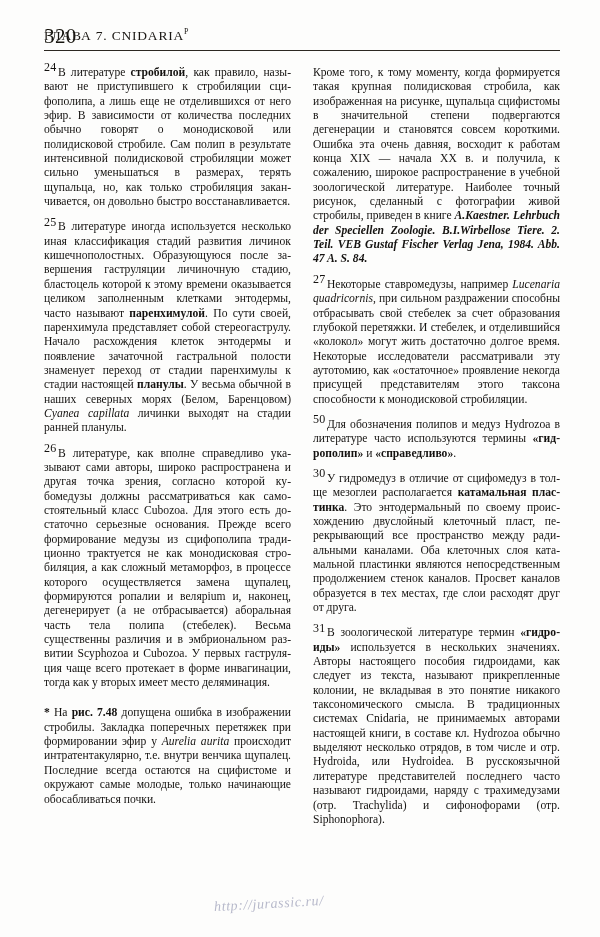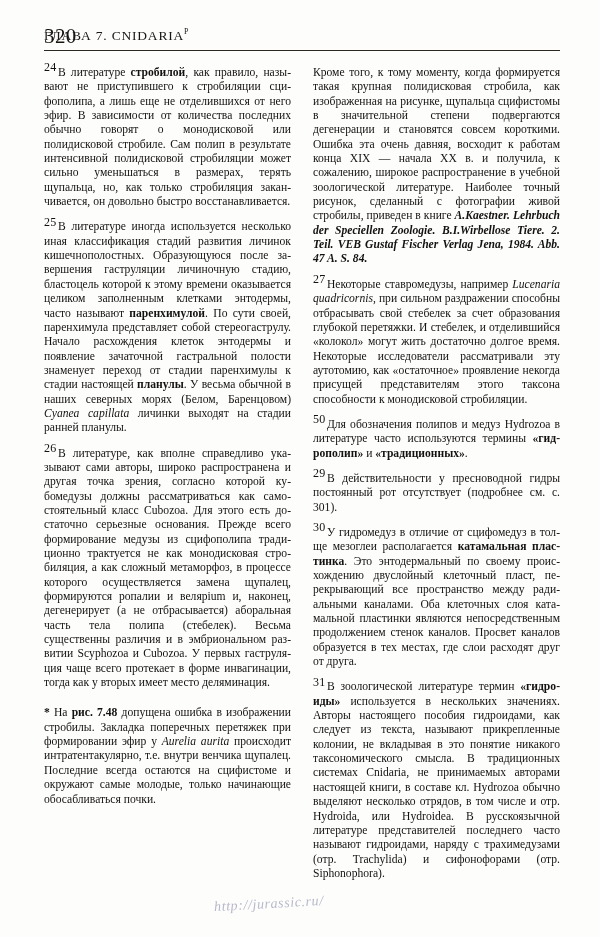--- a/index.html
+++ b/index.html
@@ -152,23 +152,22 @@
       <p class="note star-note"><span class="star">*</span> <span>На </span><b>рис. 7.48</b><span> допущена ошибка в изображе­нии стробилы. Закладка поперечных перетя­жек при формировании эфир у </span><i>Aurelia aurita</i><span> происходит интратентакулярно, т.е. внутри венчика щупалец. Последние всегда остаются на сцифистоме и окружают самые молодые, только начинающие обосабливаться почки.</span></p>
 
     </div>
 
     <div class="col col-right">
 
       <p class="note"><span>Кроме того, к тому моменту, когда формиру­ется такая крупная полидисковая стробила, как изображенная на рисунке, щупальца сци­фистомы в значительной степени подверга­ются дегенерации и становятся совсем корот­кими. Ошибка эта очень давняя, восходит к работам конца XIX — начала XX в. и получи­ла, к сожалению, широкое распространение в учебной зоологической литературе. Наибо­лее точный рисунок, сделанный с фотогра­фии живой стробилы, приведен в книге </span><span class="cite">A.Kaestner. Lehrbuch der Speciellen Zoologie. B.I.Wirbellose Tiere. 2. Teil. VEB Gustaf Fischer Verlag Jena, 1984. Abb. 47 A. S. 84.</span></p>
 
       <p class="note"><span class="fn">27</span><span>Некоторые ставромедузы, например </span><i>Lucenaria quadricornis</i><span>, при сильном раздражении способ­ны отбрасывать свой стебелек за счет образо­вания глубокой перетяжки. И стебелек, и от­делившийся «колокол» могут жить достаточно долгое время. Некоторые исследователи рас­сматривали эту аутотомию, как «остаточное» проявление некогда присущей представителям этого таксона способности к монодисковой стробиляции.</span></p>
 
-      <p class="note"><span class="fn">50</span><span>Для обозначения полипов и медуз Hydrozoa в литературе часто используются термины </span><b>«гид­рополип»</b><span> и </span><b>«традиционных»</b><span>.</span></p>
+      <p class="note"><span class="fn">50</span><span>Для обозначения полипов и медуз Hydrozoa в литературе часто используются термины </span><b>«гид­рополип»</b><span> и </span><b>«справедливо»</b><span>.</span></p>
 
-      <p class="note"><span class="fn">29</span><span>В действительности у пресноводной гидры постоянный рот отсутствует (подробнее см. с. 301).</span></p>
 
       <p class="note"><span class="fn">30</span><span>У гидромедуз в отличие от сцифомедуз в тол­ще мезоглеи располагается </span><b>катамальная плас­тинка</b><span>. Это энтодермальный по своему проис­хождению двуслойный клеточный пласт, пе­рекрывающий все пространство между ради­альными каналами. Оба клеточных слоя ката­мальной пластинки являются непосредствен­ным продолжением стенок каналов. Просвет каналов образуется в тех местах, где слои рас­ходят друг от друга.</span></p>
 
       <p class="note"><span class="fn">31</span><span>В зоологической литературе термин </span><b>«гидро­иды»</b><span> используется в нескольких значениях. Авторы настоящего пособия гидроидами, как следует из текста, называют прикрепленные колонии, не вкладывая в это понятие никако­го таксономического смысла. В традиционных системах Cnidaria, не принимаемых авторами настоящей книги, в составе кл. Hydrozoa обыч­но выделяют несколько отрядов, в том числе и отр. Hydroida, или Hydroidea. В русскоязыч­ной литературе представителей последнего ча­сто называют гидроидами, наряду с трахиме­дузами (отр. Trachylida) и сифонофорами (отр. Siphonophora).</span></p>
 
     </div>
   </div>
 
   <div class="watermark">http://jurassic.ru/</div>
 

